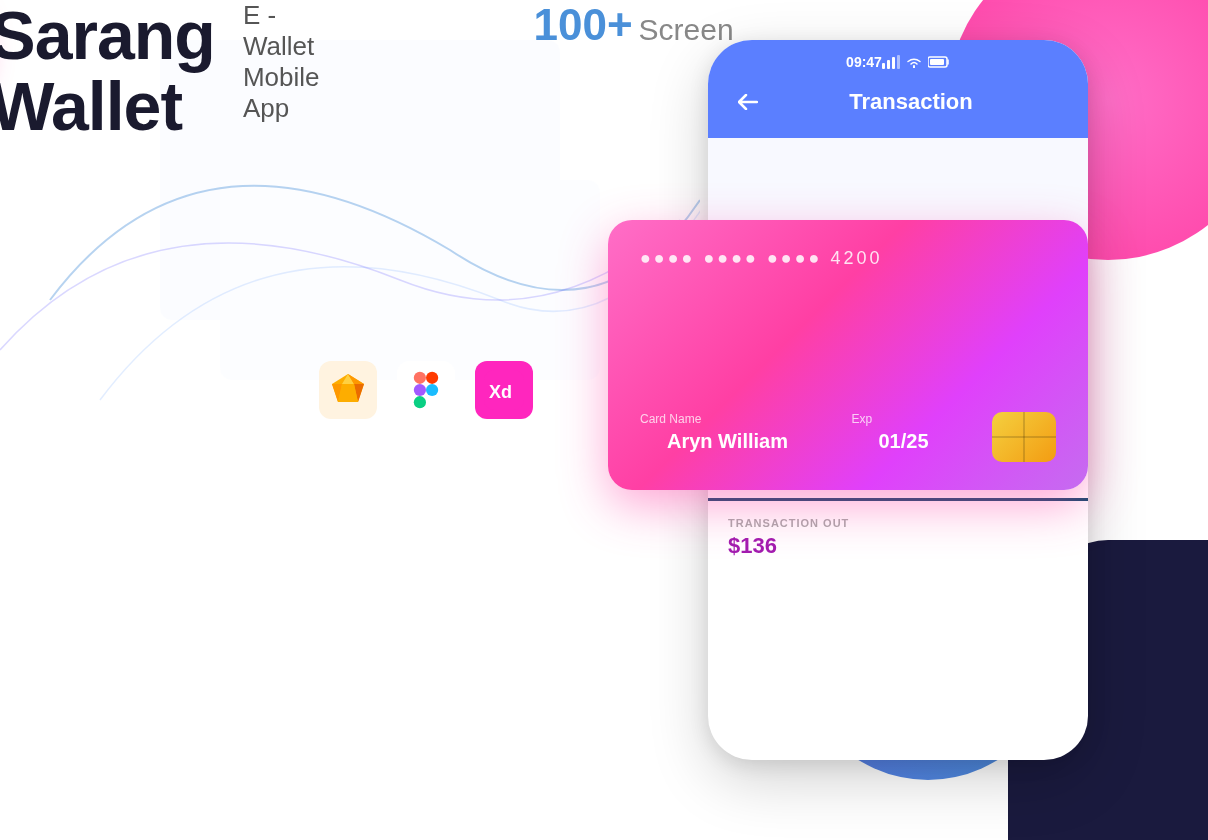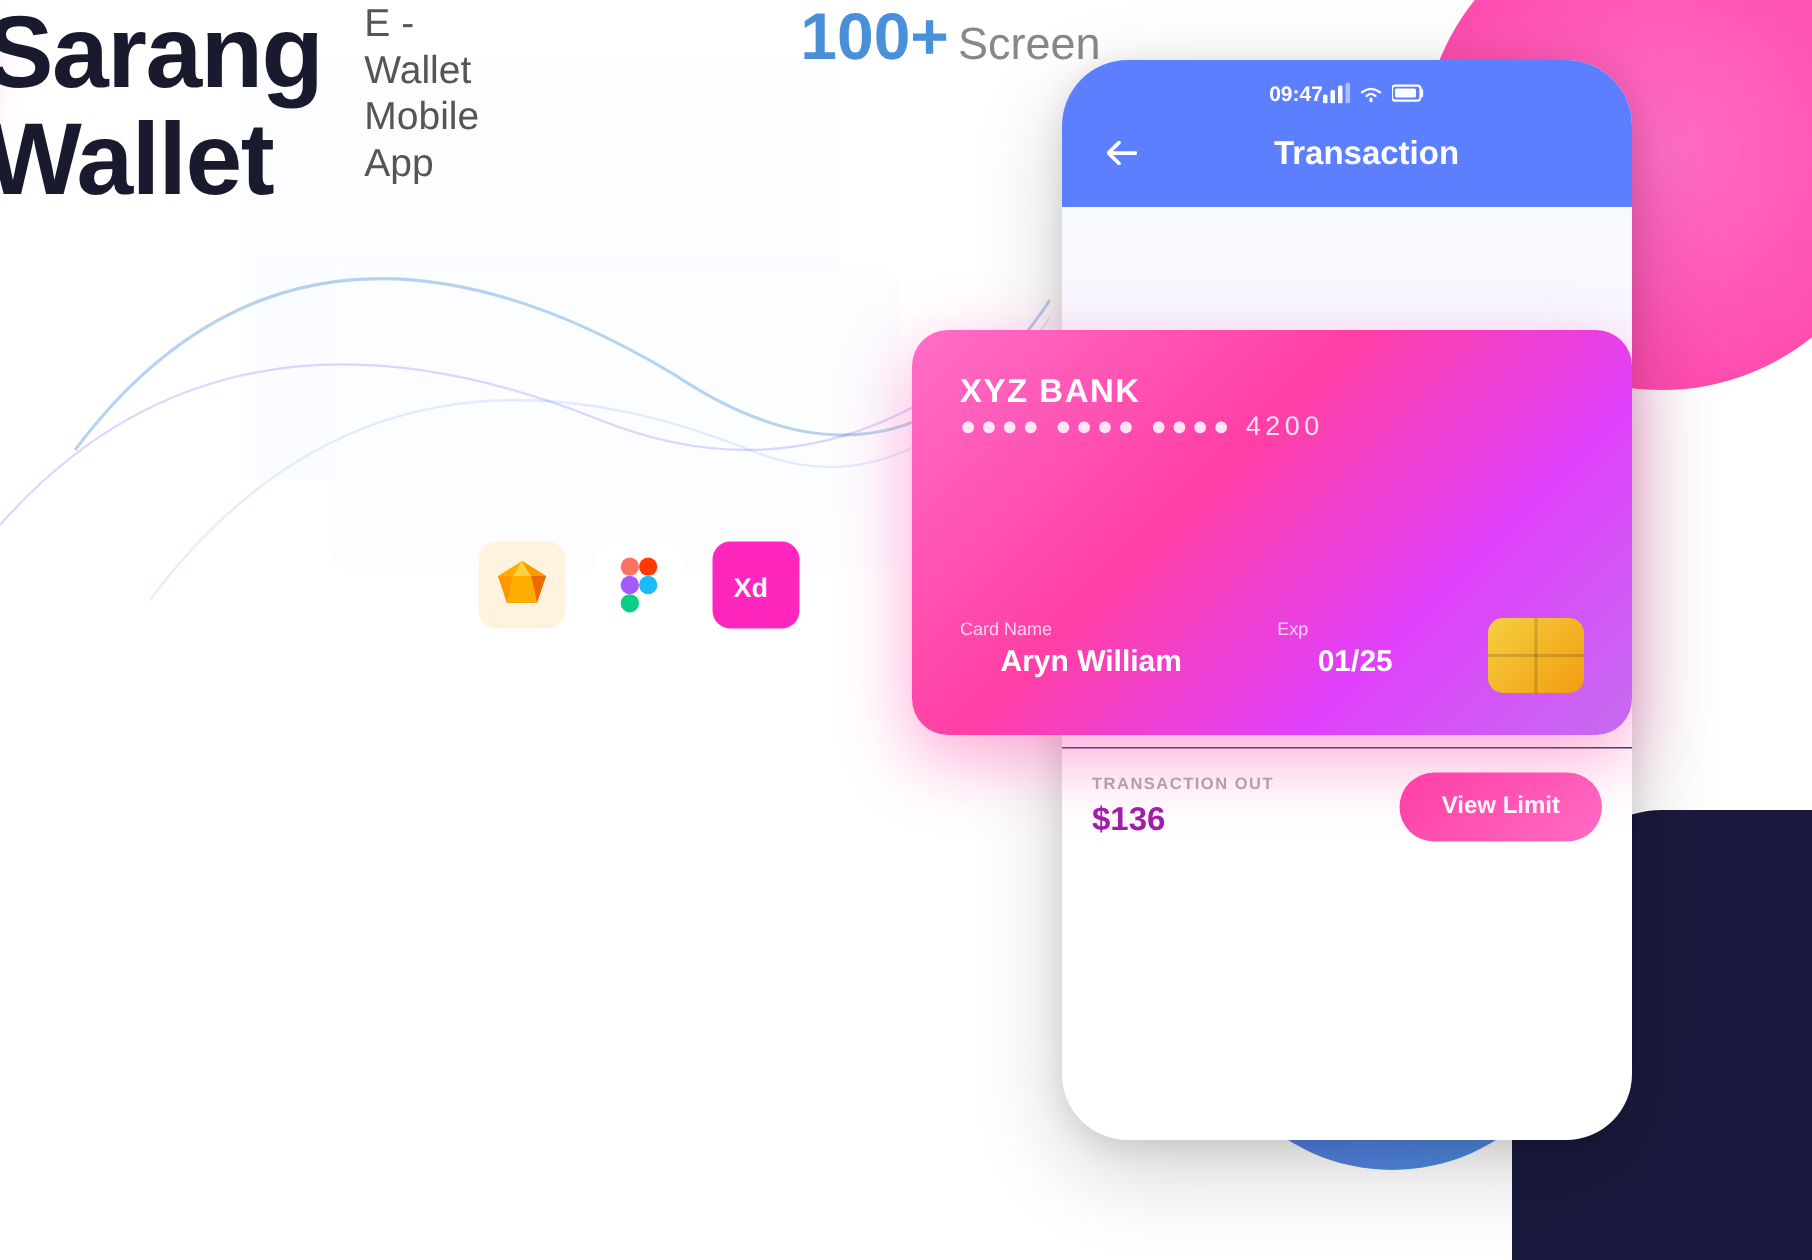--- a/index.html
+++ b/index.html
@@ -393,21 +393,21 @@
       color: #aaa;
     }
 
     
     .phone-footer {
       background: white;
       padding: 16px 20px;
       display: flex;
       justify-content: space-between;
       align-items: center;
-      border-top: 1px solid #0c4a6e;
+      border-top: 3px solid #0c4a6e;
     }
     .footer-label {
       font-size: 11px;
       color: #aaa;
       font-weight: 600;
       letter-spacing: 1px;
       text-transform: uppercase;
       margin-bottom: 4px;
     }
     .footer-amount {
@@ -489,21 +489,20 @@
     <span class="screen-count-num">100+</span>
     <span class="screen-count-text">Screen</span>
   </div>
 
 </div>
 
 <div class="phone-container">
 
   <div class="credit-card-floating">
     <div>
-      <div class="card-bank-name">XYZ BANK</div>
       <div class="card-number">●●●●  ●●●●  ●●●●  4200</div>
     </div>
     <div class="card-bottom">
       <div>
         <div class="card-label">Card Name</div>
         <div class="card-value">Aryn William</div>
       </div>
       <div>
         <div class="card-label">Exp</div>
         <div class="card-value">01/25</div>
@@ -602,18 +601,17 @@
           </div>
         </div>
 
       </div>
 
       <div class="phone-footer">
         <div>
           <div class="footer-label">TRANSACTION OUT</div>
           <div class="footer-amount">$136</div>
         </div>
-        <button class="view-limit-btn">View Limit</button>
       </div>
 
     </div>
   </div>
 </div>
 
 </body></html>

